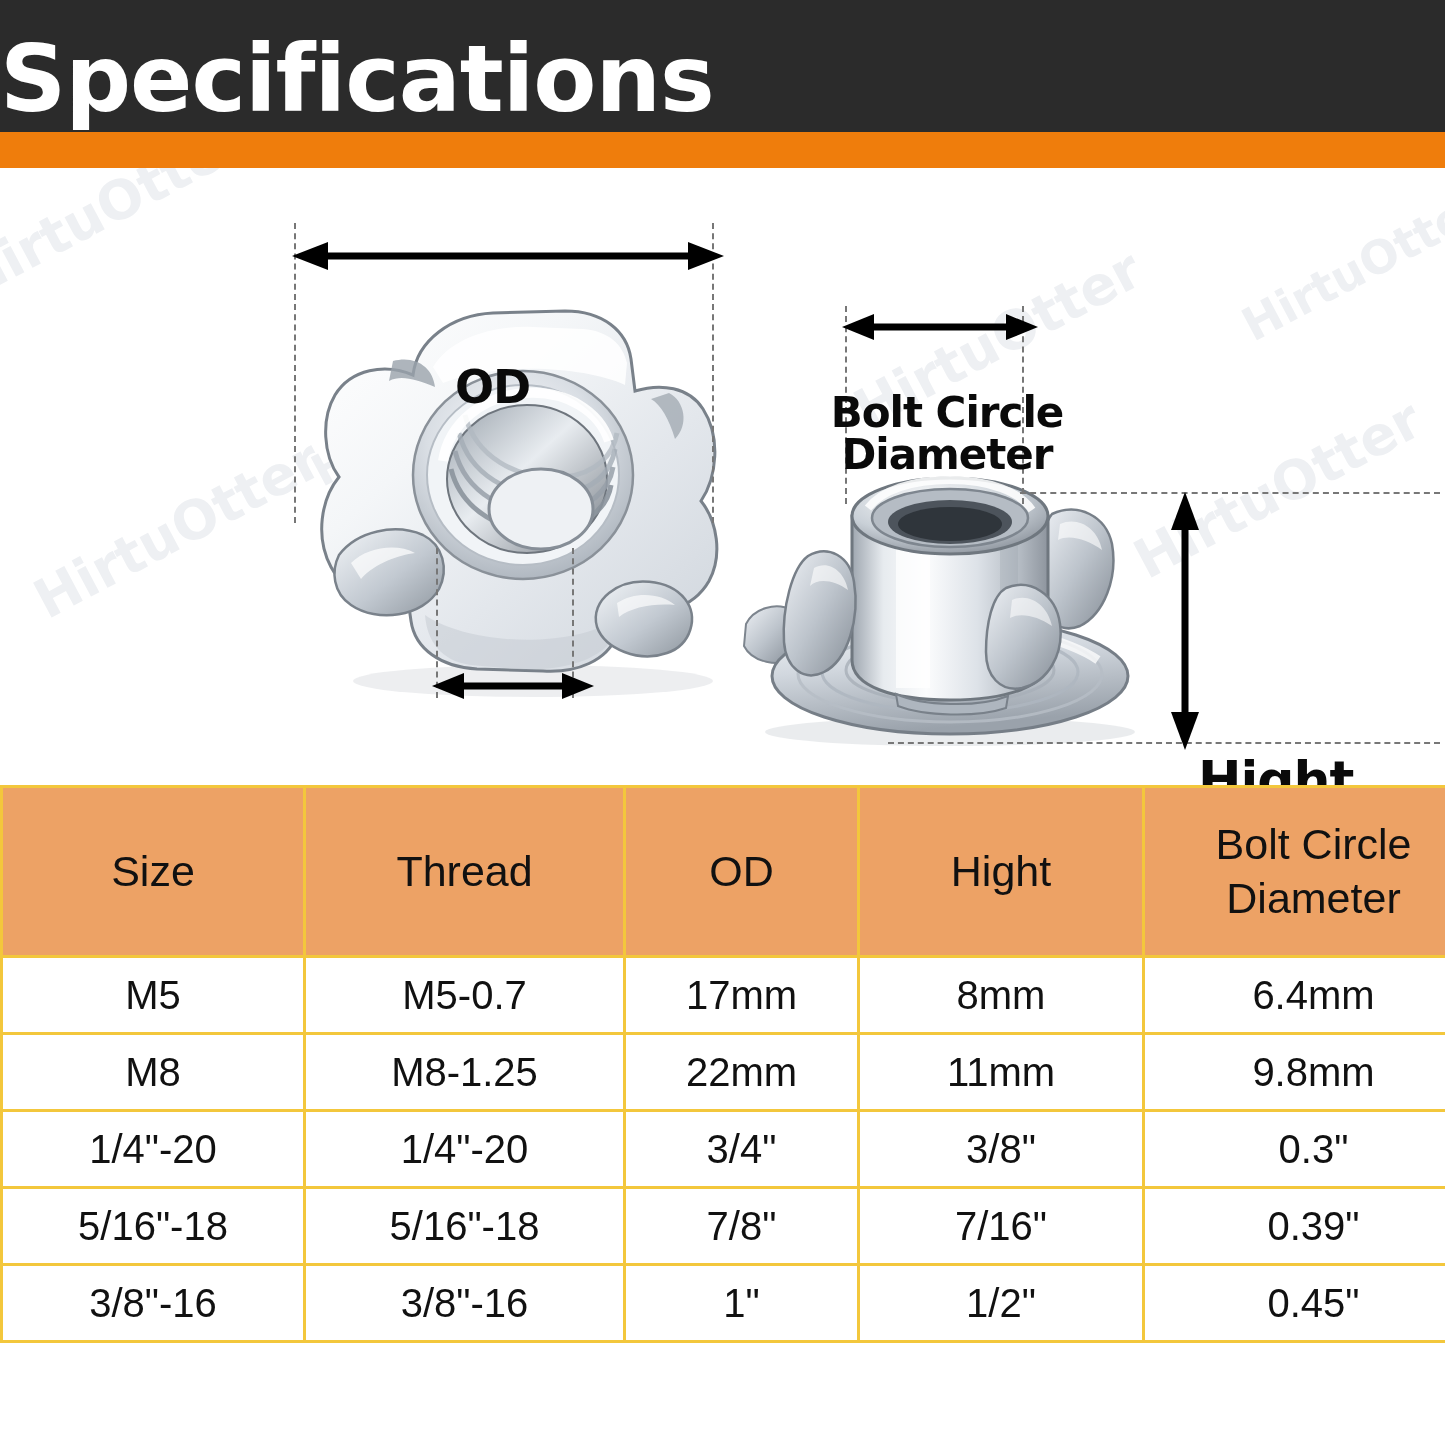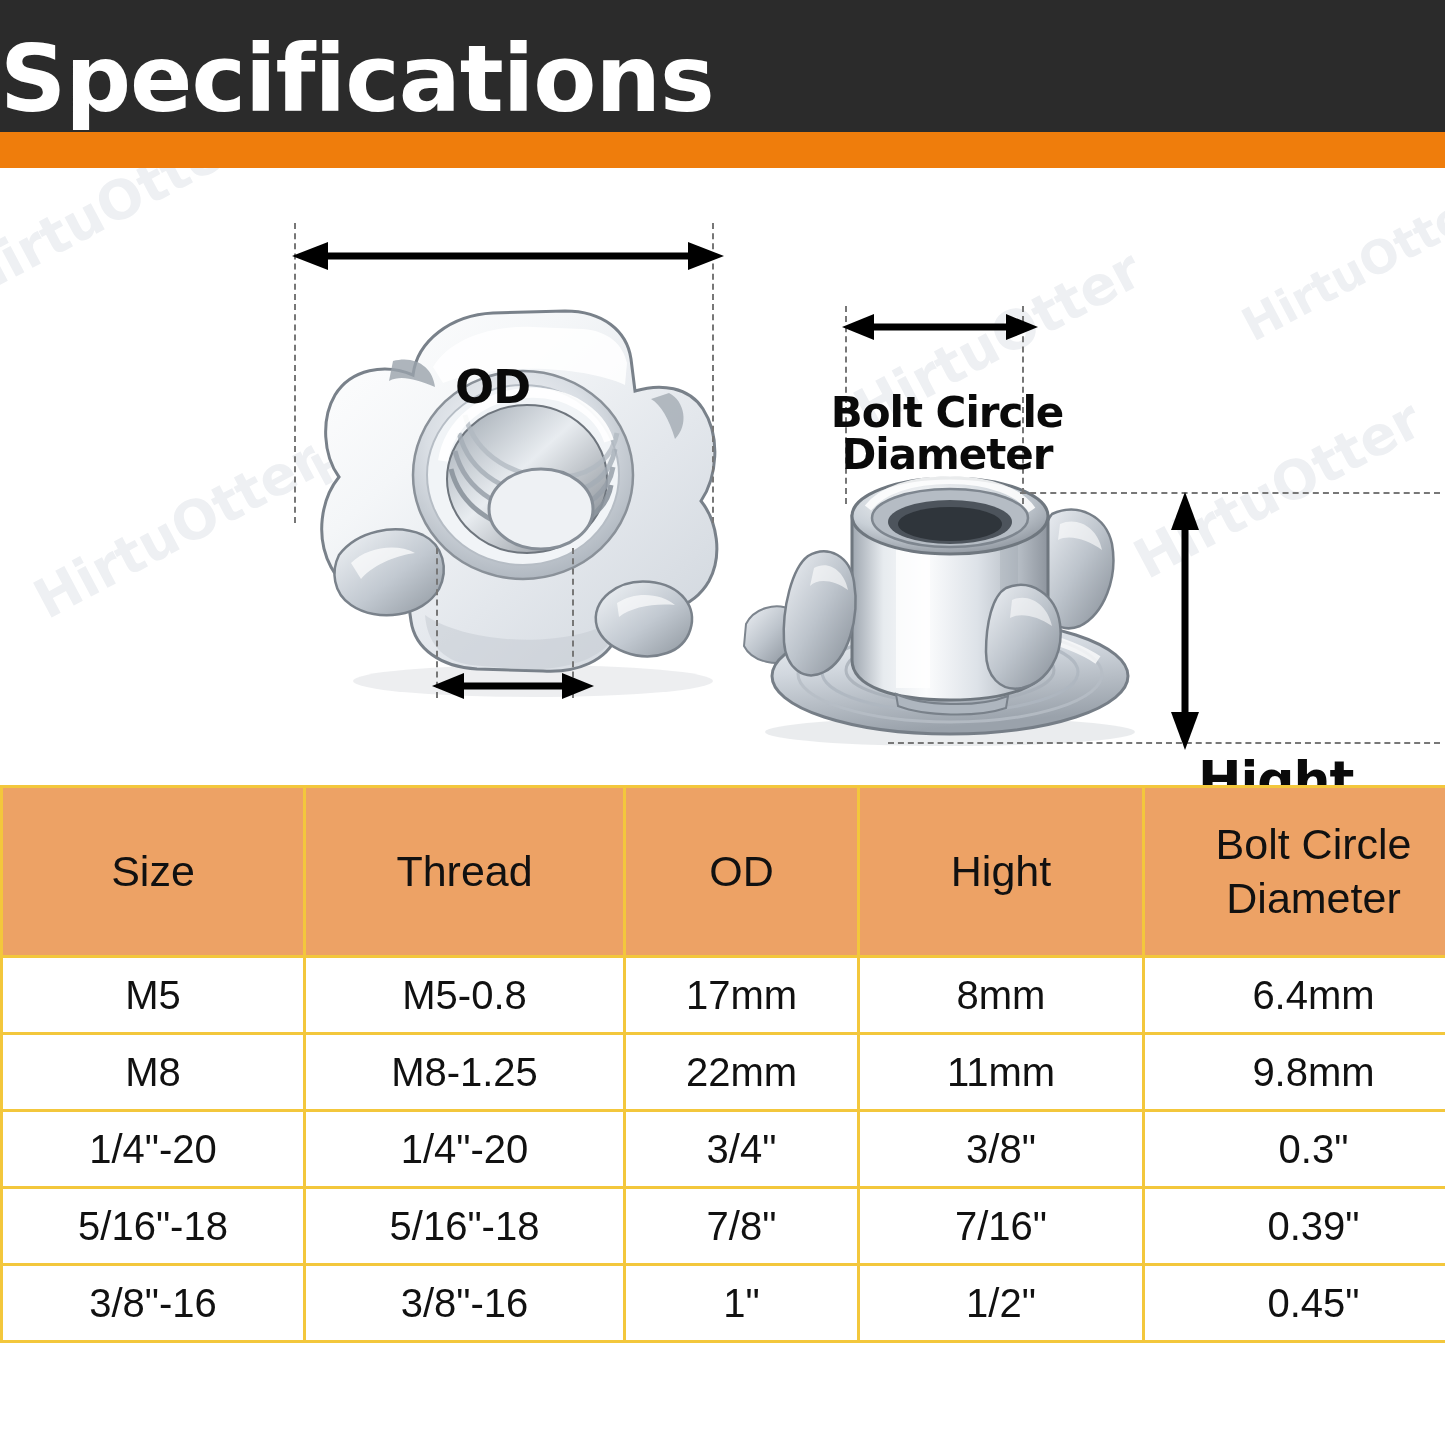--- a/index.html
+++ b/index.html
@@ -319,21 +319,21 @@
         <th class="c-hight">Hight</th>
         <th class="c-bcd">
           <span>Bolt Circle</span><br>
           <span>Diameter</span>
         </th>
       </tr>
     </thead>
     <tbody>
       <tr>
         <td>M5</td>
-        <td>M5-0.8</td>
+        <td>M5-0.7</td>
         <td>17mm</td>
         <td>8mm</td>
         <td>6.4mm</td>
       </tr>
       <tr>
         <td>M8</td>
         <td>M8-1.25</td>
         <td>22mm</td>
         <td>11mm</td>
         <td>9.8mm</td>

